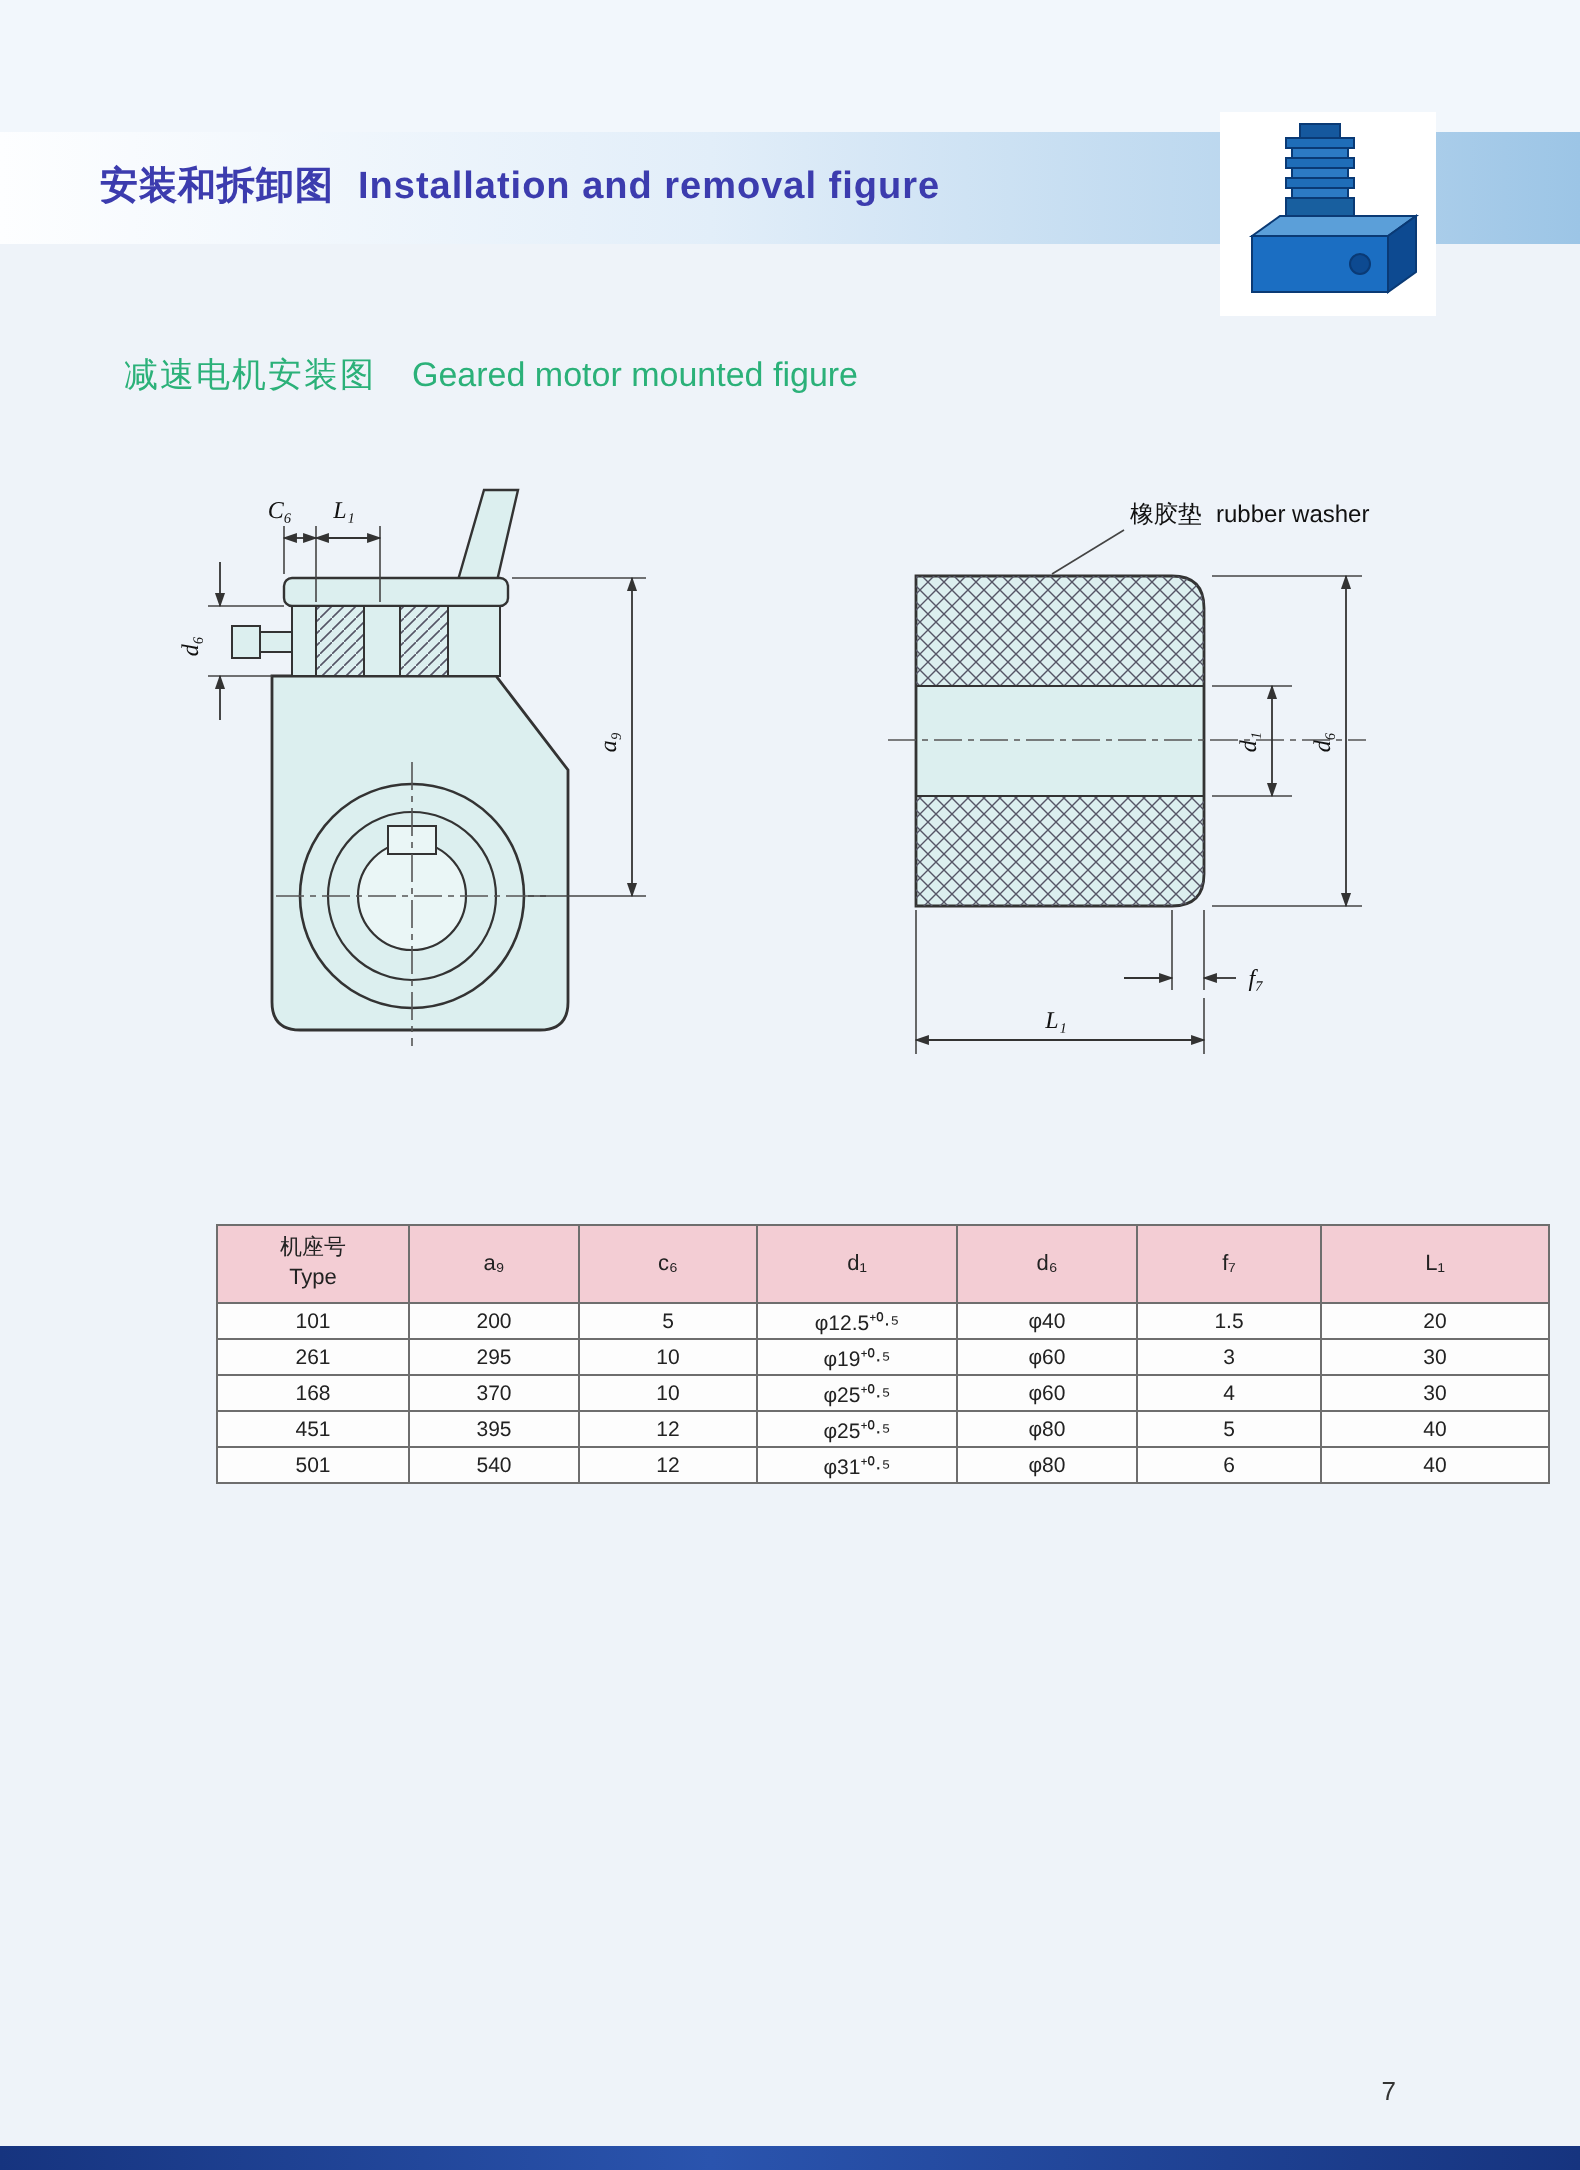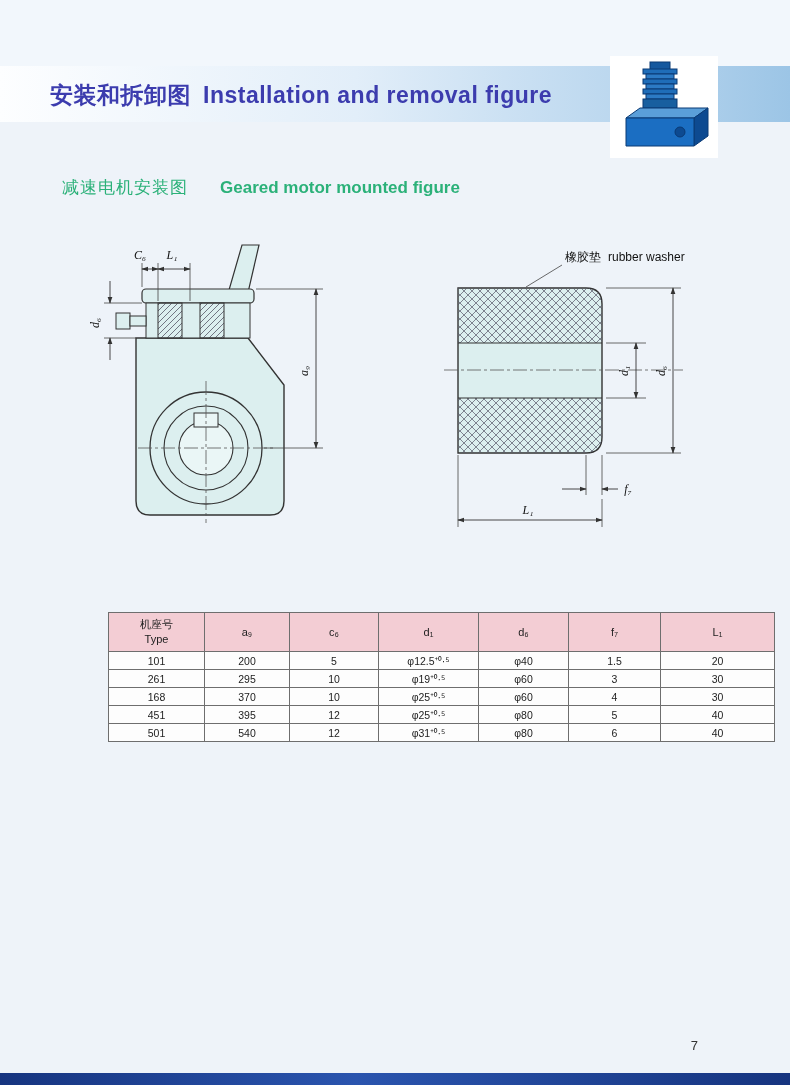--- a/index.html
+++ b/index.html
@@ -3,30 +3,30 @@
 <meta charset="utf-8">
 <style>
   html,body{margin:0;padding:0;}
   body{font-family:"Liberation Sans", sans-serif; background:#dfe7ef;}
   .page{position:relative; width:790px; height:1085px; margin:0 auto; background:#eef3f9; overflow:hidden;}
 
   
   .top-strip{position:absolute; left:0; top:0; width:790px; height:66px; background:#f2f7fc;}
   .header-band{position:absolute; left:0; top:66px; width:790px; height:56px;
     background:linear-gradient(90deg,#fdfeff 0%, #e2eef9 45%, #b9d6ee 80%, #9cc5e6 100%);}
-  .header-title{position:absolute; left:50px; top:80px; font-size:23px; font-weight:bold; color:#3c3cae; letter-spacing:0.5px;}
+  .header-title{position:absolute; left:50px; top:80px; font-size:19px; font-weight:bold; color:#3c3cae; letter-spacing:0.5px;}
   .header-title .en{margin-left:12px;}
 
   
   .product-box{position:absolute; left:610px; top:56px; width:108px; height:102px; background:#ffffff;}
 
   
   .subtitle{position:absolute; left:62px; top:176px; font-size:17px; color:#2bb179;}
   .subtitle .zh{font-weight:normal; letter-spacing:1px;}
-  .subtitle .en{margin-left:32px; font-weight:bold;}
+  .subtitle .en{margin-left:18px; font-weight:normal;}
 
   
   .svg-left{position:absolute; left:88px; top:243px;}
   .svg-right{position:absolute; left:440px; top:243px;}
   .ext{stroke:#444; stroke-width:0.8; fill:none;}
   .dimline{stroke:#333; stroke-width:0.9; fill:none;}
   .cl{stroke:#555; stroke-width:0.8; stroke-dasharray:14 3 3 3; fill:none;}
   .dim{font:italic 12px "Liberation Serif", serif; fill:#111; text-anchor:middle;}
   .lbl{font:12px "Liberation Sans", sans-serif; fill:#111;}
 

